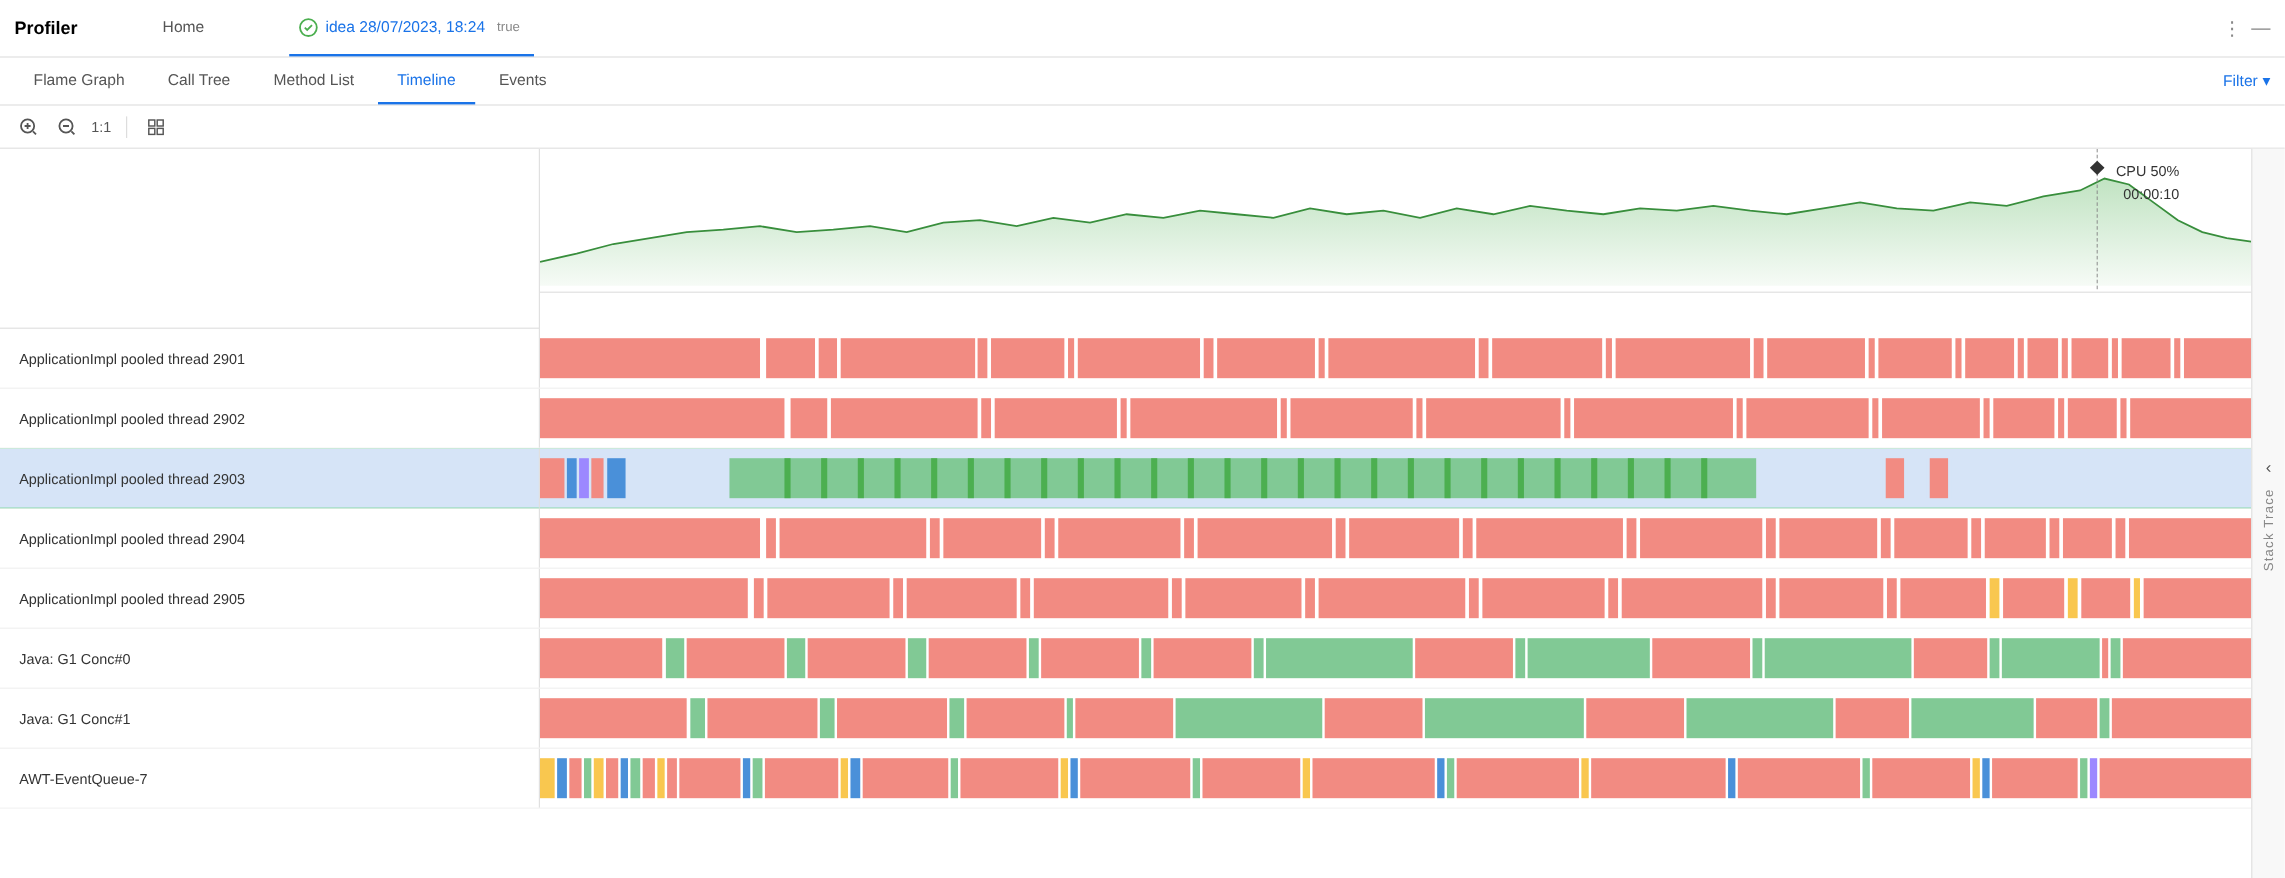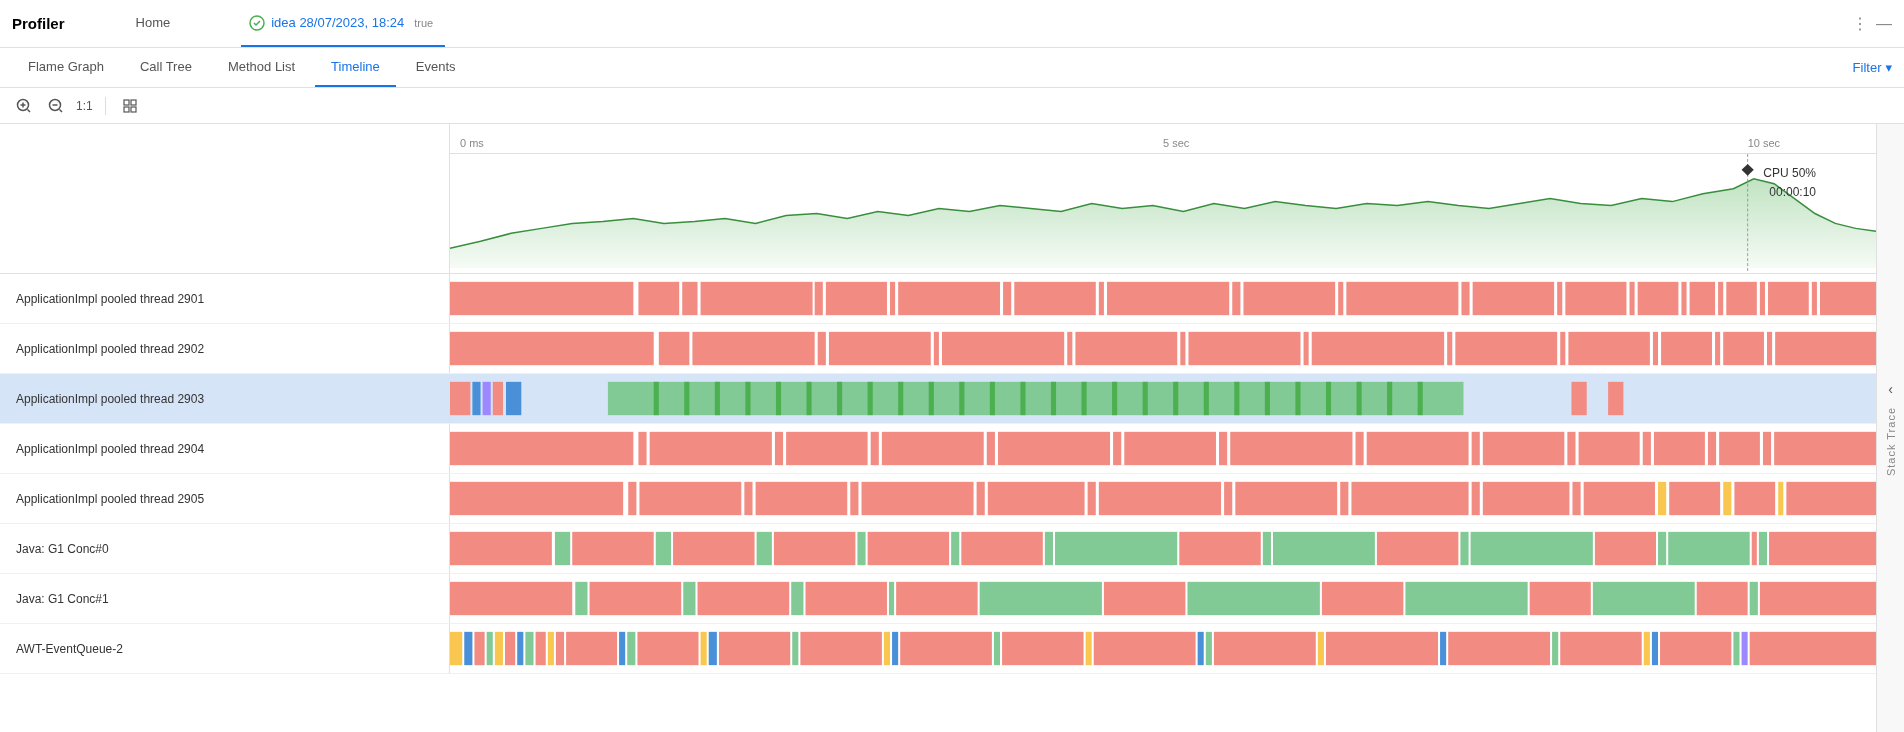--- a/index.html
+++ b/index.html
@@ -330,25 +330,20 @@
 <div class="main-content">
 
   <div style="display:flex; flex-direction:column; flex:1; overflow:hidden; position:relative;">
 
     <div style="display:flex; height:150px; flex-shrink:0;">
 
       <div style="width:450px; min-width:450px; border-right:1px solid #e0e0e0; border-bottom:1px solid #e0e0e0; background:#fff;"></div>
 
       <div style="flex:1; display:flex; flex-direction:column; position:relative;">
 
-        <div class="time-ruler">
-          <span class="time-label" style="left:10px;">0 ms</span>
-          <span class="time-label" style="left:50%;">5 sec</span>
-          <span class="time-label" style="left:91%;">10 sec</span>
-        </div>
 
         <div class="cpu-graph">
           <svg class="cpu-svg" viewBox="0 0 1400 120" preserveAspectRatio="none">
             <defs>
               <linearGradient id="cpuGrad" x1="0" y1="0" x2="0" y2="1">
                 <stop offset="0%" stop-color="#4caf50" stop-opacity="0.35"></stop>
                 <stop offset="100%" stop-color="#4caf50" stop-opacity="0.05"></stop>
               </linearGradient>
             </defs>
 
@@ -615,21 +610,21 @@
             <rect x="1060" y="8" width="60" height="34" fill="#f28b82"></rect>
             <rect x="1122" y="8" width="100" height="34" fill="#81c995"></rect>
             <rect x="1224" y="8" width="50" height="34" fill="#f28b82"></rect>
             <rect x="1276" y="8" width="8" height="34" fill="#81c995"></rect>
             <rect x="1286" y="8" width="114" height="34" fill="#f28b82"></rect>
           </svg>
         </div>
       </div>
 
       <div class="thread-row">
-        <div class="thread-name">AWT-EventQueue-2</div>
+        <div class="thread-name">AWT-EventQueue-7</div>
         <div class="thread-timeline">
           <svg class="timeline-svg" viewBox="0 0 1400 50" preserveAspectRatio="none">
 
             <rect x="0" y="8" width="12" height="34" fill="#f9c74f"></rect>
             <rect x="14" y="8" width="8" height="34" fill="#4a90d9"></rect>
             <rect x="24" y="8" width="10" height="34" fill="#f28b82"></rect>
             <rect x="36" y="8" width="6" height="34" fill="#81c995"></rect>
             <rect x="44" y="8" width="8" height="34" fill="#f9c74f"></rect>
             <rect x="54" y="8" width="10" height="34" fill="#f28b82"></rect>
             <rect x="66" y="8" width="6" height="34" fill="#4a90d9"></rect>

